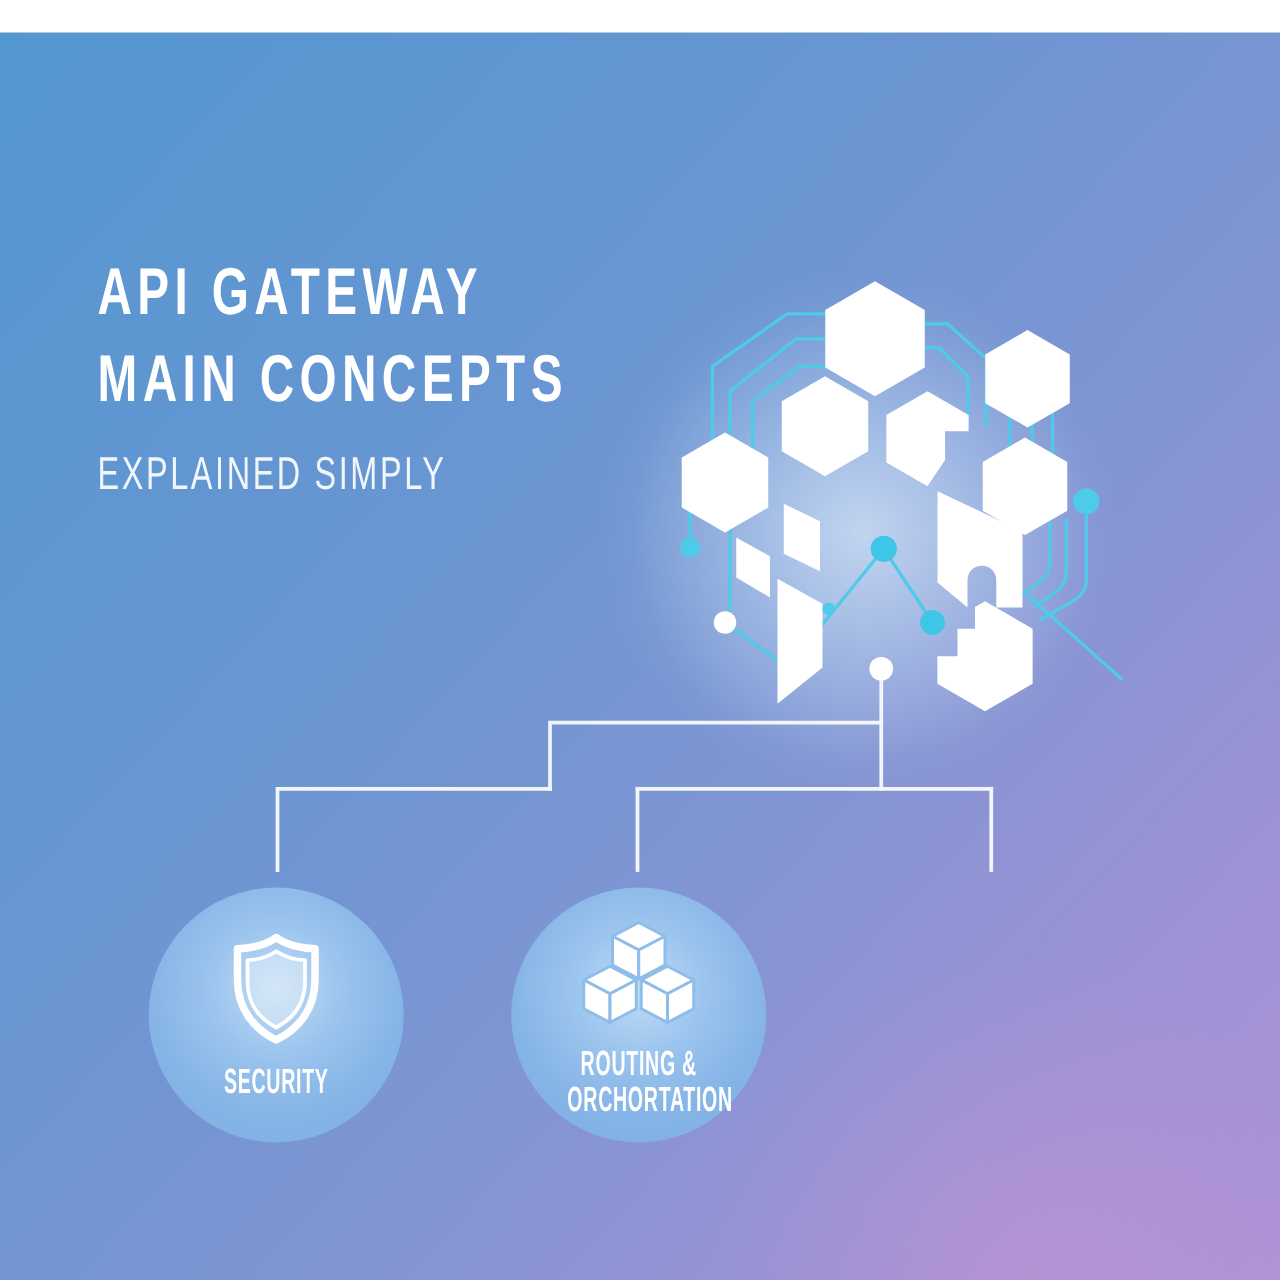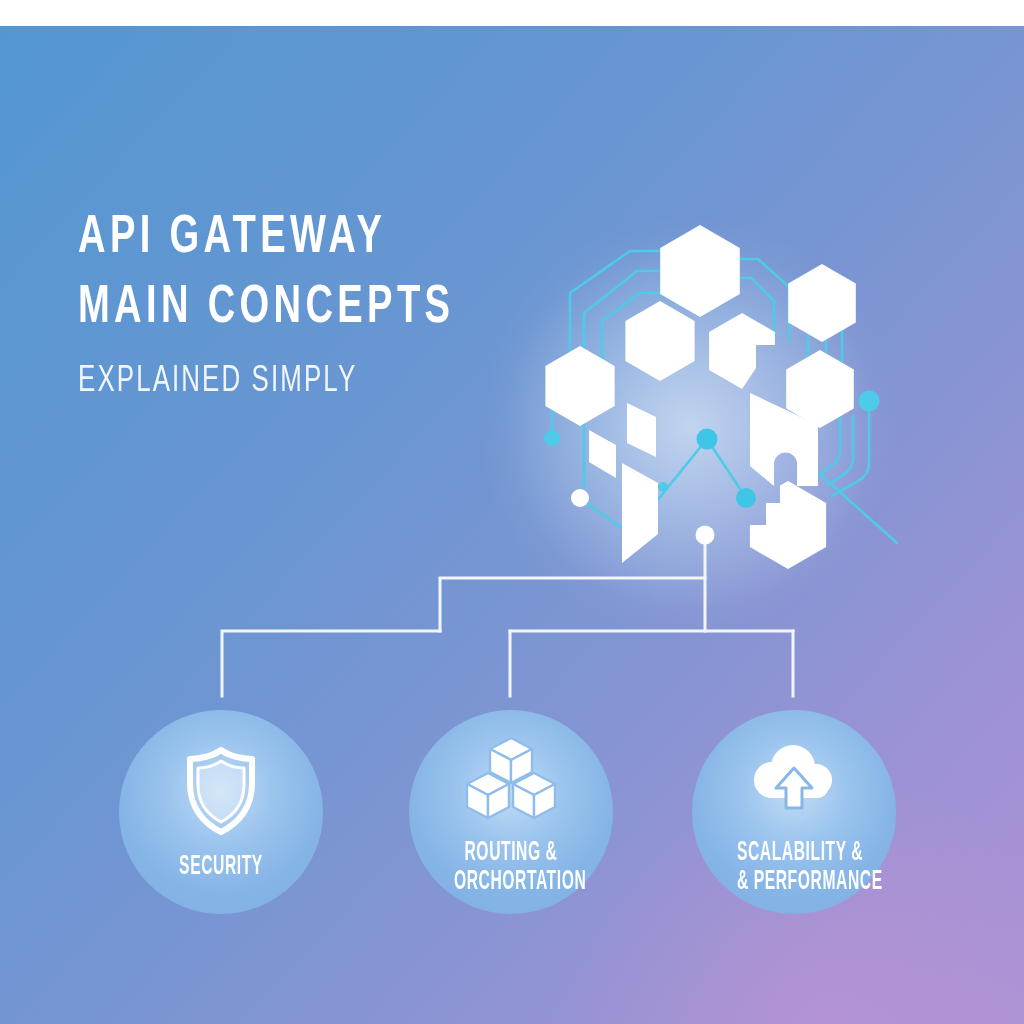--- a/index.html
+++ b/index.html
@@ -147,29 +147,14 @@
         <polygon points="50,48 71,59 71,82 50,71"></polygon>
         <polygon points="92,48 71,59 71,82 92,71"></polygon>
       </g>
     </svg>
     <div class="node-label label-two">
       <div>ROUTING &amp;</div>
       <div>ORCHORTATION</div>
     </div>
   </div>
 
-  <div class="node node-3">
-    <svg class="icon icon-cloud" width="90" height="74" viewBox="0 0 90 74">
-      <g fill="#ffffff">
-        <circle cx="23" cy="38" r="18"></circle>
-        <circle cx="44" cy="25" r="22"></circle>
-        <circle cx="67" cy="38" r="16"></circle>
-        <rect x="13" y="36" width="66" height="20" rx="10"></rect>
-      </g>
-      <path d="M45,26 L63,46 L53,46 L53,66 L37,66 L37,46 L27,46 Z" fill="#ffffff" stroke="#86b7e8" stroke-width="3" stroke-linejoin="round"></path>
-    </svg>
-    <div class="node-label label-two">
-      <div>SCALABILITY &amp;</div>
-      <div>&amp; PERFORMANCE</div>
-    </div>
-  </div>
 
 </div>
 
 </body></html>

